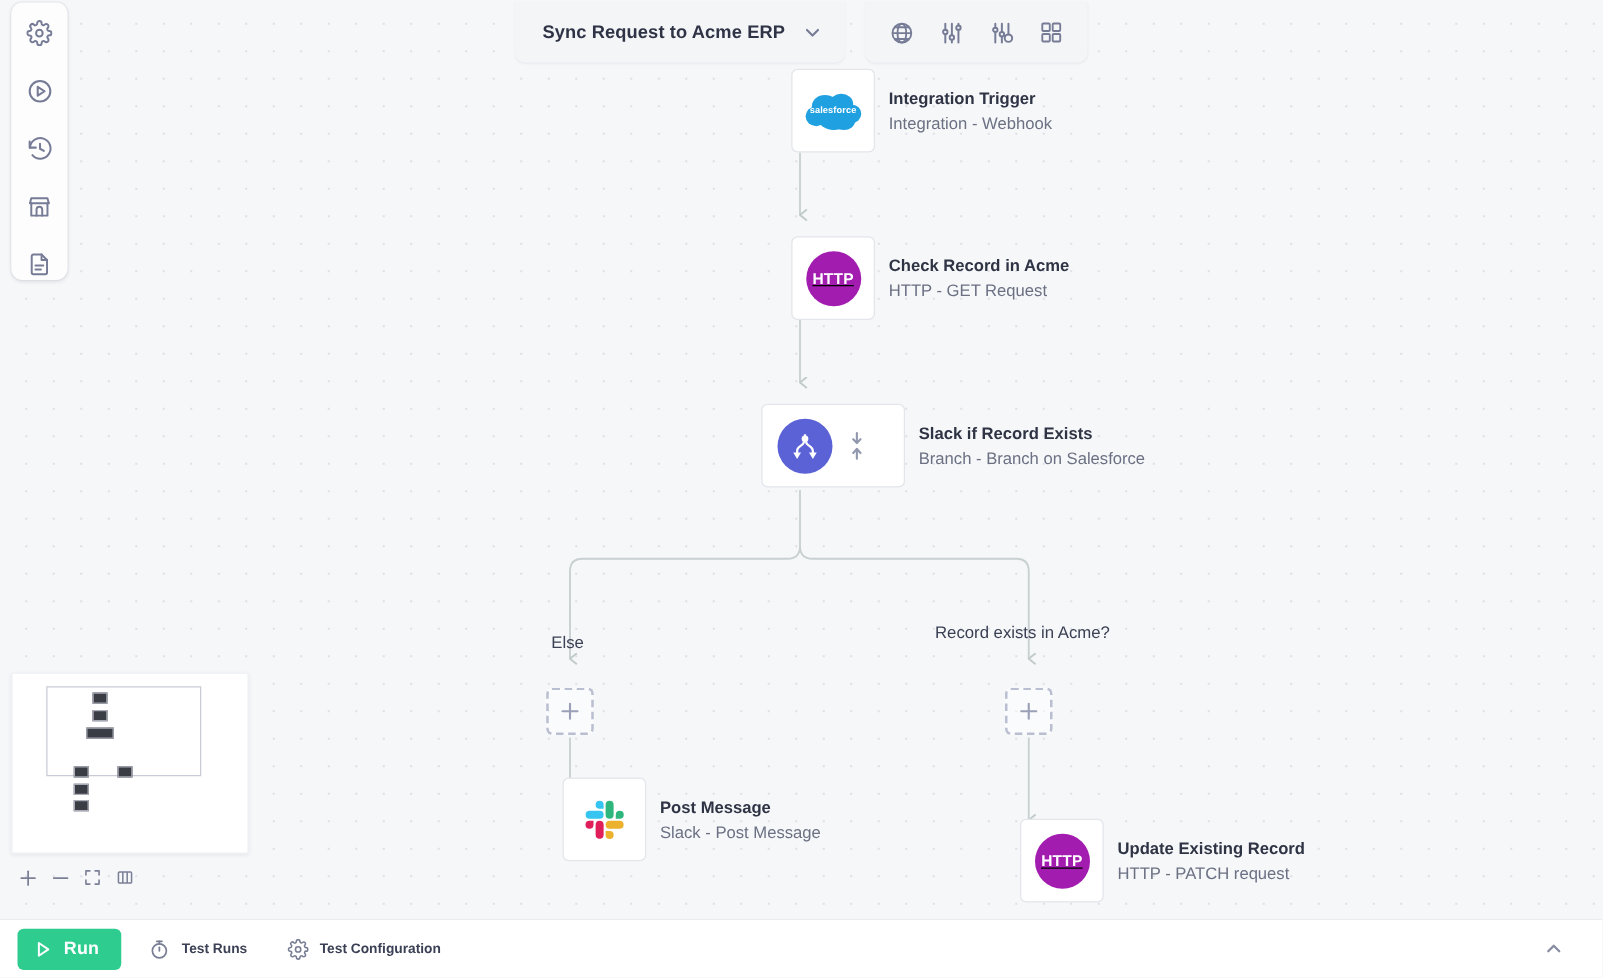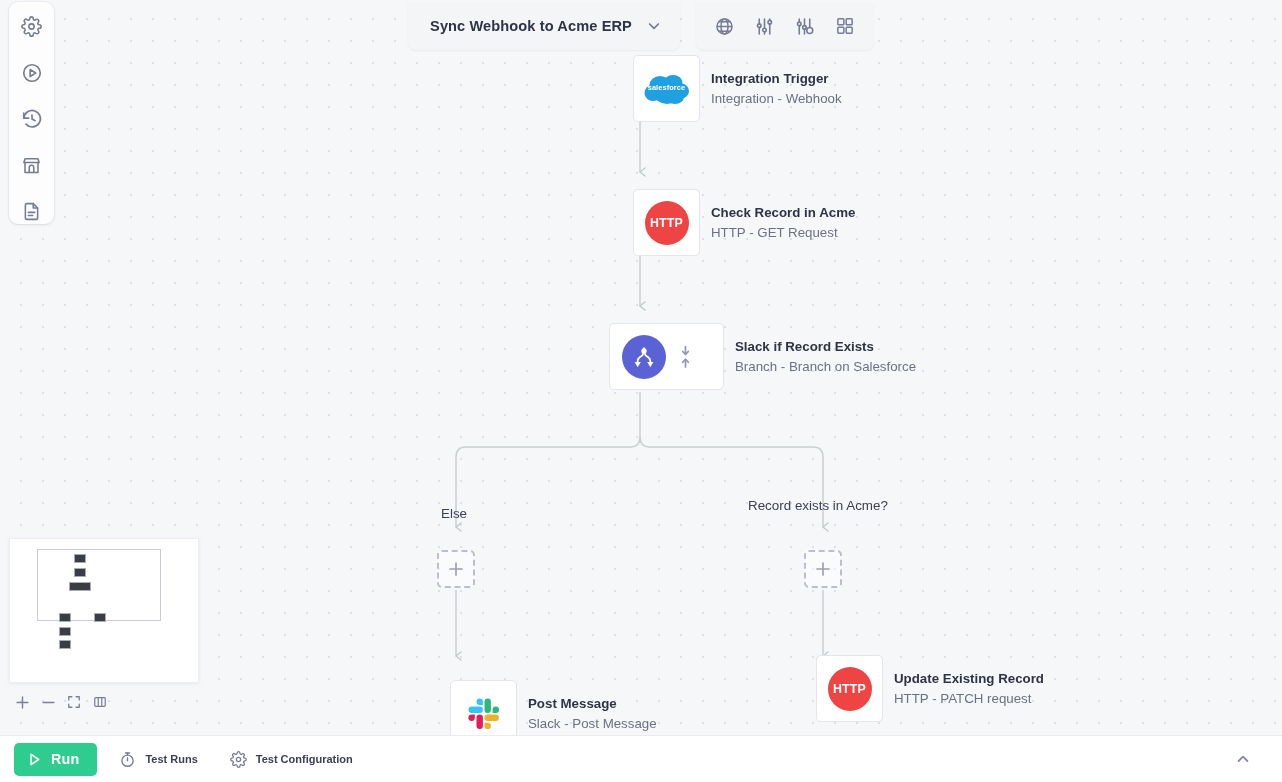--- a/index.html
+++ b/index.html
@@ -85,21 +85,21 @@
   .node-card.wide { width: 115px; justify-content: flex-start; padding-left: 12px; gap: 12px; }
   .node-text { margin-left: 11px; white-space: nowrap; }
   .node-title { font-size: 13.3px; font-weight: 700; color: #2f3445; line-height: 1.45; }
   .node-sub   { font-size: 13.3px; font-weight: 400; color: #6b7183; line-height: 1.45; }
 
   .icon-circle {
     width: 44px; height: 44px; border-radius: 50%;
     display: flex; align-items: center; justify-content: center;
     flex: none;
   }
-  .http-circle { background: #ef4444; }
+  .http-circle { background: #a21caf; text-decoration: underline; }
   .http-circle span {
     color: #fff; font-size: 12.4px; font-weight: 700; letter-spacing: .2px;
     font-family: "Liberation Sans", sans-serif;
   }
   .branch-circle { background: #5b62d6; }
 
   
   .sf-cloud { width: 46px; height: 34px; position: relative; }
   .sf-cloud .txt {
     position: absolute; left: 0; right: 0; top: 11px; text-align: center;
@@ -266,21 +266,21 @@
           <path d="M2,8 L14,8"></path>
       </svg>
     </div>
     <div class="plus-node" style="left:804px; top:550px;">
       <svg width="16" height="16" viewBox="0 0 16 16" stroke="#9aa0b6" stroke-width="1.7" stroke-linecap="round">
         <path d="M8,2 L8,14"></path>
           <path d="M2,8 L14,8"></path>
       </svg>
     </div>
 
-    <div class="node" style="left:424px; top:680px;justify-content:flex-end;">
+    <div class="node" style="left:424px; top:622px;justify-content:flex-end;">
       <div class="node-card">
         <svg width="40" height="40" viewBox="0 0 40 40">
           <g>
             <path d="M10.8,23.8 a3.2,3.2 0 0 1 -3.2,3.2 a3.2,3.2 0 0 1 -3.2,-3.2 a3.2,3.2 0 0 1 3.2,-3.2 h3.2 z" fill="#e01e5a"></path>
             <path d="M12.5,23.8 a3.2,3.2 0 0 1 3.2,-3.2 a3.2,3.2 0 0 1 3.2,3.2 v8 a3.2,3.2 0 0 1 -3.2,3.2 a3.2,3.2 0 0 1 -3.2,-3.2 z" fill="#e01e5a"></path>
             <path d="M15.7,10.9 a3.2,3.2 0 0 1 -3.2,-3.2 a3.2,3.2 0 0 1 3.2,-3.2 a3.2,3.2 0 0 1 3.2,3.2 v3.2 z" fill="#36c5f0"></path>
             <path d="M15.7,12.6 a3.2,3.2 0 0 1 3.2,3.2 a3.2,3.2 0 0 1 -3.2,3.2 h-8 a3.2,3.2 0 0 1 -3.2,-3.2 a3.2,3.2 0 0 1 3.2,-3.2 z" fill="#36c5f0"></path>
             <path d="M28.6,15.8 a3.2,3.2 0 0 1 3.2,-3.2 a3.2,3.2 0 0 1 3.2,3.2 a3.2,3.2 0 0 1 -3.2,3.2 h-3.2 z" fill="#2eb67d"></path>
             <path d="M26.9,15.8 a3.2,3.2 0 0 1 -3.2,3.2 a3.2,3.2 0 0 1 -3.2,-3.2 v-8 a3.2,3.2 0 0 1 3.2,-3.2 a3.2,3.2 0 0 1 3.2,3.2 z" fill="#2eb67d"></path>
             <path d="M23.7,28.7 a3.2,3.2 0 0 1 3.2,3.2 a3.2,3.2 0 0 1 -3.2,3.2 a3.2,3.2 0 0 1 -3.2,-3.2 v-3.2 z" fill="#ecb22e"></path>
@@ -380,21 +380,21 @@
         <path d="M14,3 H6.6 A1.6,1.6 0 0 0 5,4.6 v14.8 A1.6,1.6 0 0 0 6.6,21 h10.8 A1.6,1.6 0 0 0 19,19.4 V8 z"></path>
         <path d="M14,3 L14,8 L19,8"></path>
         <path d="M8.4,13 h7.2"></path>
           <path d="M8.4,16.6 h5"></path>
       </svg>
     </div>
   </div>
 
   <div id="topbar">
     <div id="wf-select">
-      <div class="label">Sync Webhook to Acme ERP</div>
+      <div class="label">Sync Request to Acme ERP</div>
       <svg width="16" height="16" viewBox="0 0 16 16" fill="none" stroke="#767b96" stroke-width="1.7" stroke-linecap="round" stroke-linejoin="round">
         <path d="M3.6,6 L8,10.4 L12.4,6"></path>
       </svg>
     </div>
 
     <div id="tool-group">
       <div class="tool-btn">
         <svg width="21" height="21" viewBox="0 0 24 24" fill="none" stroke="currentColor" stroke-width="1.7">
           <circle cx="12" cy="12" r="8.6"></circle>
           <path d="M3.4,12 h17.2"></path>

